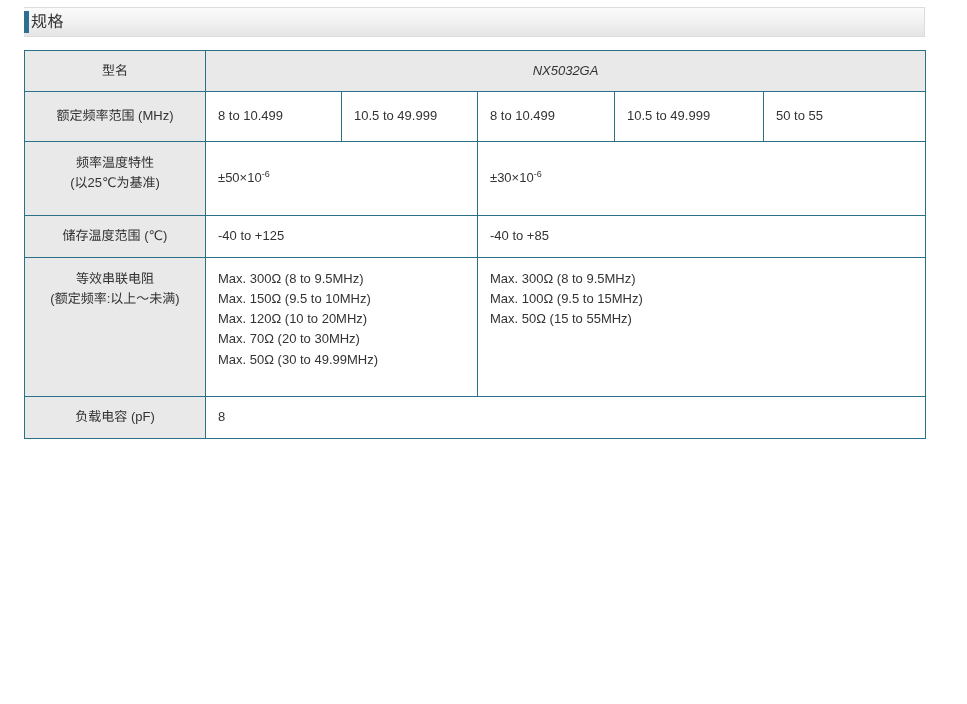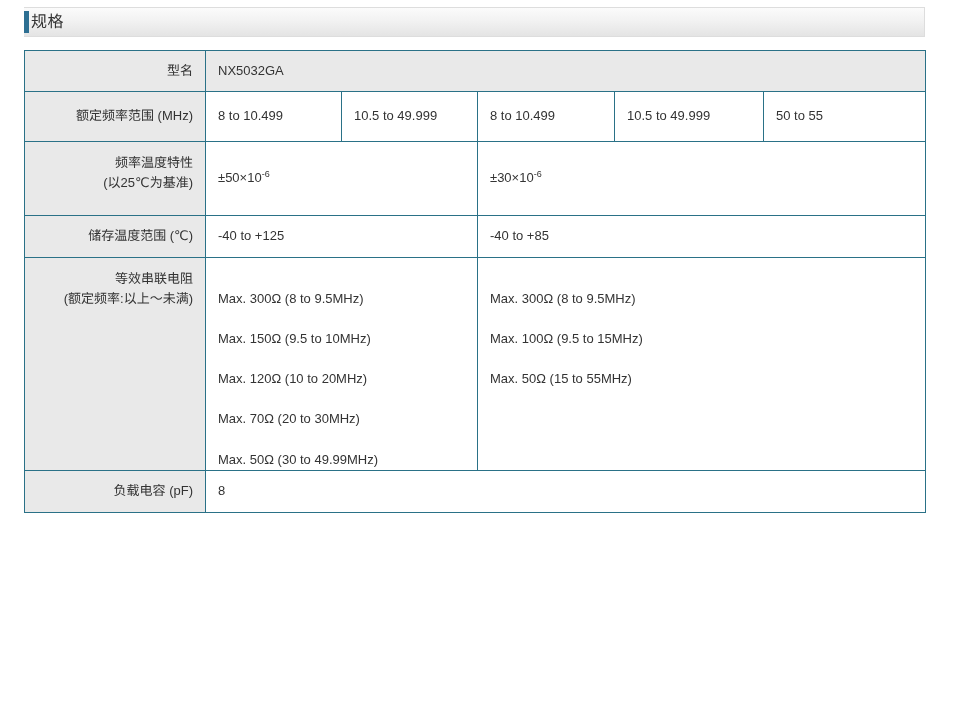--- a/index.html
+++ b/index.html
@@ -56,46 +56,46 @@
   }
   .spec-table td {
     border: 1px solid #2a7187;
     padding: 0 12px;
     color: #333333;
     vertical-align: middle;
     line-height: 1.55;
   }
   td.label {
     background: #e9e9e9;
-    text-align: right;
+    text-align: center;
     font-size: 13px;
   }
   td.val {
     background: #ffffff;
     text-align: left;
   }
   td.val-head {
     background: #e9e9e9;
-    text-align: left;
+    text-align: center;
+    font-style: italic;
   }
   td.tall {
     vertical-align: top;
     padding-top: 11px;
   }
   .sub {
     display: block;
   }
   sup {
     font-size: 9px;
     vertical-align: super;
     line-height: 0;
   }
   .esr-line {
     display: block;
-    margin-top: 20px;
   }
   .nowrap { white-space: nowrap; }
 </style>
 </head>
 <body>
 
 <div class="section-header">
   <div class="section-accent"></div>
   <div class="section-title">规格</div>
 </div>

